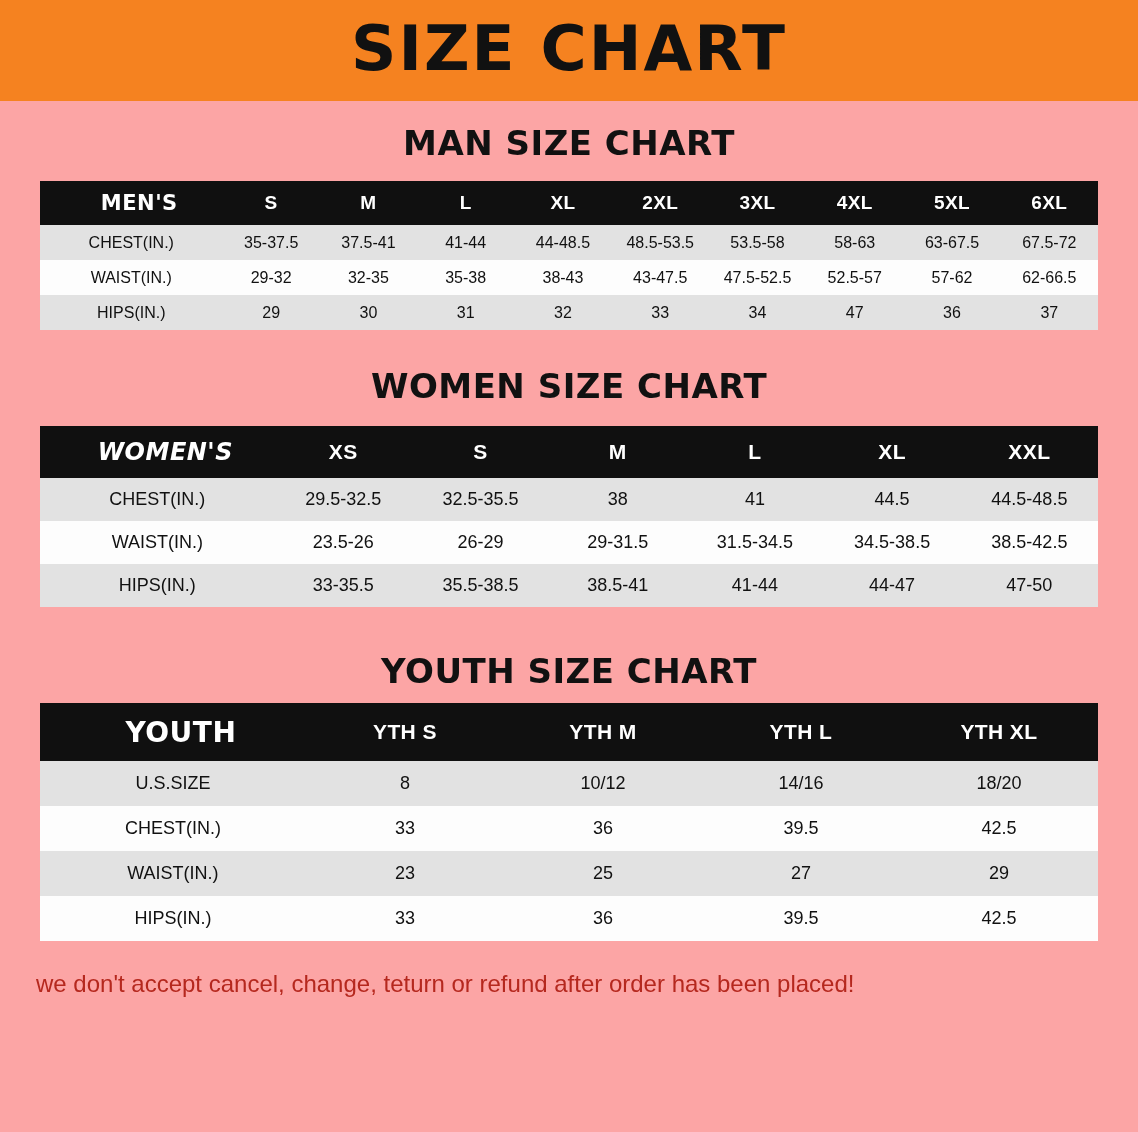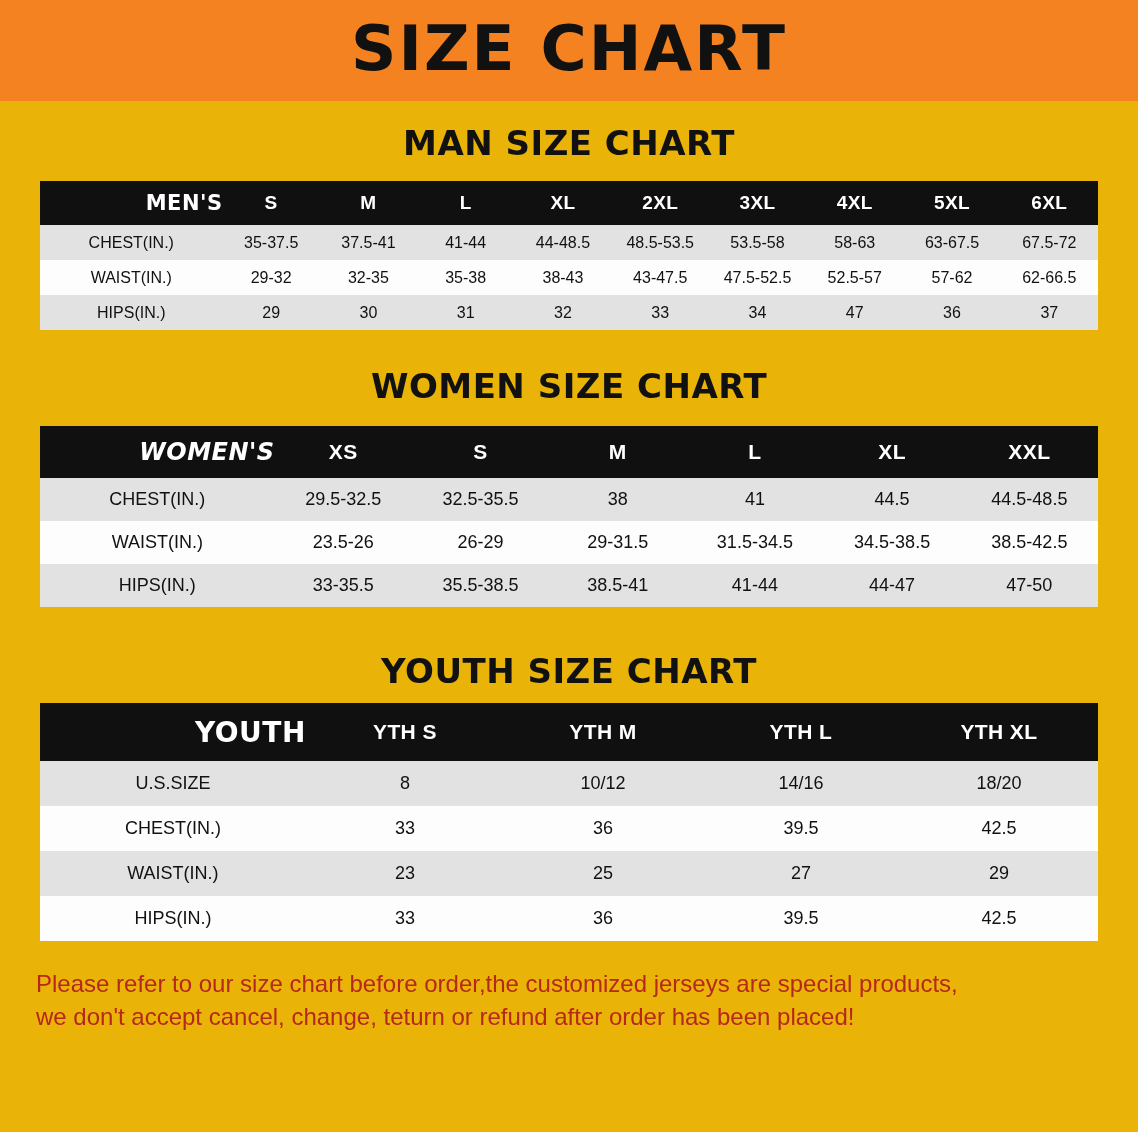--- a/index.html
+++ b/index.html
@@ -11,21 +11,21 @@
     height: 1132px;
     background: #ffffff;
     font-family: "Liberation Sans", sans-serif;
     color: #0d0d0d;
     overflow: hidden;
   }
   .page {
     width: 1138px;
     height: 1132px;
     position: relative;
-    background: #eab308;
+    background: #fca5a5;
     display: flex;
     flex-direction: column;
   }
   
   .banner {
     width: 100%;
     height: 101px;
     background: #f58220;
     display: flex;
     align-items: center;
@@ -77,21 +77,21 @@
     background: #101010;
   }
   table.size-table thead th {
     color: #ffffff;
     font-size: 19px;
     height: 44px;
     font-weight: bold;
     letter-spacing: 0.4px;
   }
   table.size-table thead th.rowlabel {
-    text-align: right;
+    text-align: center;
     padding-left: 16px;
     font-family: "DejaVu Sans", sans-serif;
     font-size: 21px;
     letter-spacing: 0.5px;
   }
   table.size-table tbody td {
     font-size: 16px;
     height: 35px;
   }
   table.size-table tbody td.rowlabel {
@@ -276,17 +276,16 @@
             <td>33</td>
             <td>36</td>
             <td>39.5</td>
             <td>42.5</td>
           </tr>
         </tbody>
     </table>
   </div>
 
   <div class="note">
-    <div>Please refer to our size chart before order,the customized jerseys are special products,</div>
     <div>we don't accept cancel, change, teturn or refund after order has been placed!</div>
   </div>
 
 </div>
 
 </body></html>

